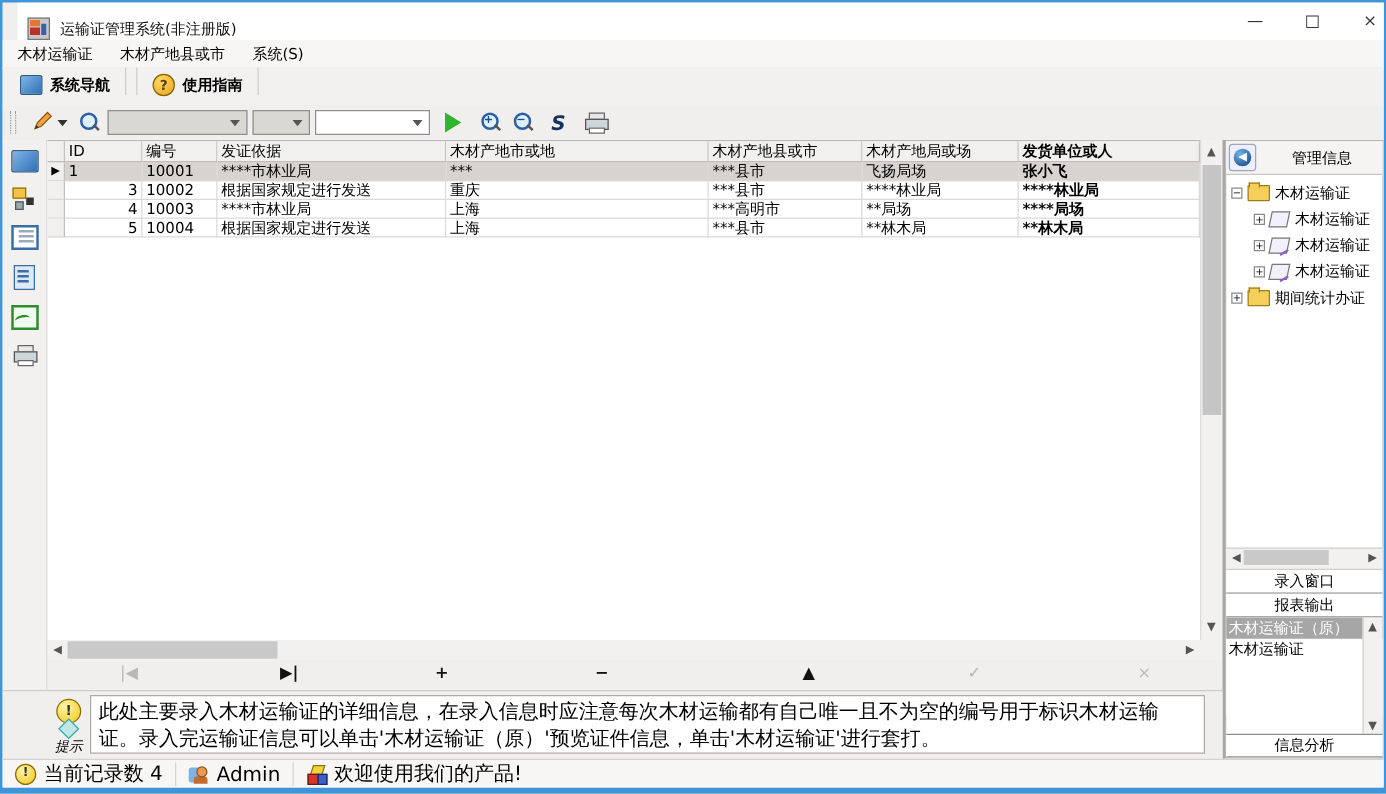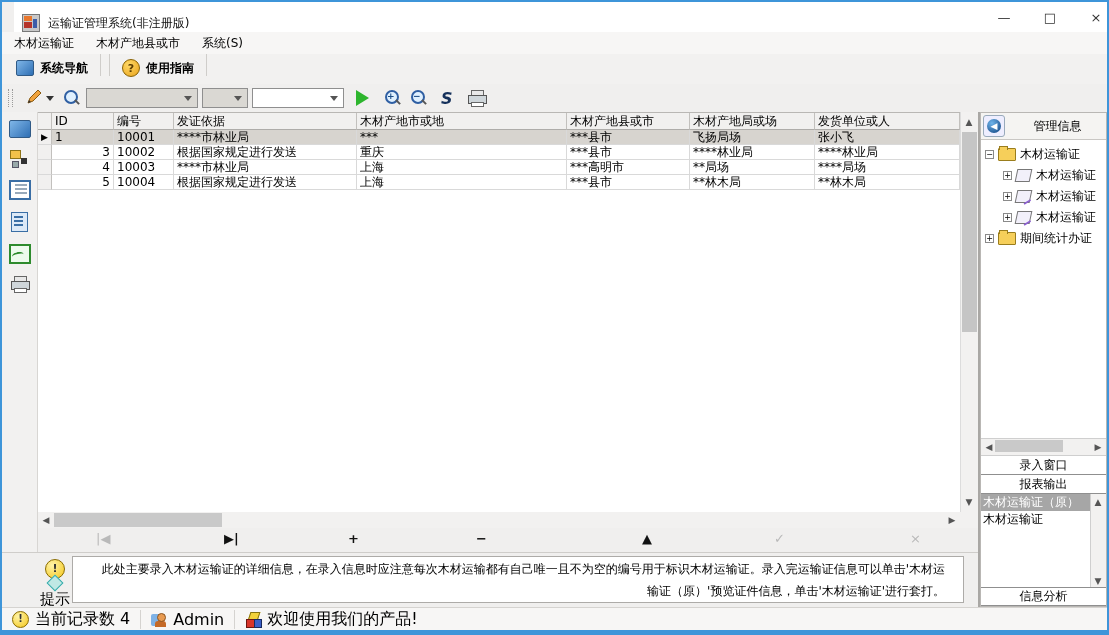--- a/index.html
+++ b/index.html
@@ -79,21 +79,21 @@
   .mag .handle{position:absolute;left:12px;top:12px;width:6px;height:2px;background:#555;transform:rotate(45deg);}
   .mag .badge{position:absolute;left:4px;top:2px;font-size:9px;font-weight:bold;color:#1c4d86;}
   
   .tablewrap{left:36px;top:110px;width:922px;height:400px;background:#ffffff;overflow:hidden;border-top:1px solid #b9b7b4;}
   .trow{display:flex;height:15px;}
   .trow.hdr{height:17px;}
   .tc{box-sizing:border-box;border-right:1px solid #d9d9d9;border-bottom:1px solid #d9d9d9;
       padding:0 3px;font-size:12px;line-height:14px;overflow:hidden;white-space:nowrap;}
   .hdr .tc{background:#f1f0ef;border-right:1px solid #c2c0bd;border-bottom:1px solid #aeaca9;line-height:16px;}
   .c0{width:14px;padding:0;background:#f1f0ef;border-right:1px solid #c2c0bd;}
-  .c1{width:62px;}.c2{width:60px;}.c3{width:183px;}.c4{width:210px;}.c5{width:123px;}.c6{width:125px;}.c7{width:145px;}
+  .c1{width:62px;}.c2{width:60px;}.c3{width:183px;}.c4{width:210px;}.c5{width:123px;}.c6{width:125px;}.c7{width:145px;font-weight:bold;}
   .sel .tc{background:#d7d4cf;}
   .sel .c0{background:#f1f0ef;}
   .num{text-align:right;}
   .rowind{font-size:9px;line-height:14px;text-align:center;color:#000;}
   
   .vscroll{left:958px;top:110px;width:18px;height:400px;background:#f2f1f0;border-left:1px solid #dcdcdc;box-sizing:border-box;}
   .vthumb{position:absolute;left:1px;top:20px;width:15px;height:200px;background:#c5c5c5;}
   .sarrow{position:absolute;width:16px;height:16px;display:flex;align-items:center;justify-content:center;
           color:#555;font-size:9px;}
   .hscroll{left:36px;top:510px;width:922px;height:16px;background:#f2f1f0;}
@@ -130,23 +130,23 @@
   .repitem{height:17px;font-size:12px;line-height:17px;padding-left:2px;white-space:nowrap;overflow:hidden;}
   .repitem.selected{background:#a6a6a6;color:#fff;}
   .rp-vscroll{position:absolute;right:0;top:0;width:15px;height:95px;background:#f2f1f0;border-left:1px solid #cfcfcf;}
   .analysis{height:17px;text-align:center;font-size:12px;line-height:17px;border-top:1px solid #8f8f8f;border-bottom:1px solid #8f8f8f;background:#fff;position:absolute;bottom:0;left:0;right:0;}
   
   .hintpanel{left:0;top:550px;width:976px;height:55px;background:#f0efee;border-top:1px solid #cfcdca;}
   .hinticon{position:absolute;left:38px;top:6px;width:30px;height:44px;text-align:center;}
   .bulb{width:18px;height:18px;margin:0 auto;border-radius:50%;background:radial-gradient(circle at 35% 30%,#fff4a8,#f4c61a);
         border:1px solid #8a6c00;color:#333;font-weight:bold;font-size:11px;line-height:17px;}
   .bulb-diamond{width:10px;height:10px;margin:-2px auto 0;background:#bfe8e4;border:1px solid #3aa;transform:rotate(45deg);}
-  .hintlabel{font-size:15px;margin-top:1px;}
+  .hintlabel{font-size:11px;margin-top:1px;font-style:italic;}
   .hintbox{position:absolute;left:70px;top:3px;width:892px;height:47px;background:#fff;border:1px solid #adaba8;
-           box-sizing:border-box;padding:1px 18px;font-size:12px;line-height:22px;overflow:hidden;text-align:right;}
+           box-sizing:border-box;padding:1px 6px;font-size:16px;line-height:22px;overflow:hidden;}
   
   .statusbar{left:0;top:605px;width:1105px;height:23px;background:#f7f6f5;border-top:1px solid #d5d3d0;
              display:flex;align-items:center;}
   .ssep{width:1px;height:19px;background:#d5d3d0;}
   .sitem{display:flex;align-items:center;gap:6px;padding:0 10px;height:23px;}
   .sbulb{width:15px;height:15px;border-radius:50%;background:radial-gradient(circle at 35% 30%,#fff4a8,#f4c61a);
          border:1px solid #8a6c00;color:#333;font-weight:bold;font-size:10px;line-height:14px;text-align:center;}
   .person{width:16px;height:16px;position:relative;}
   .person .bg{position:absolute;left:0;top:2px;width:12px;height:12px;background:#7fb2e5;border-radius:2px;}
   .person .hd{position:absolute;left:6px;top:1px;width:7px;height:7px;background:#e89a50;border-radius:50%;border:1px solid #8a5420;}

